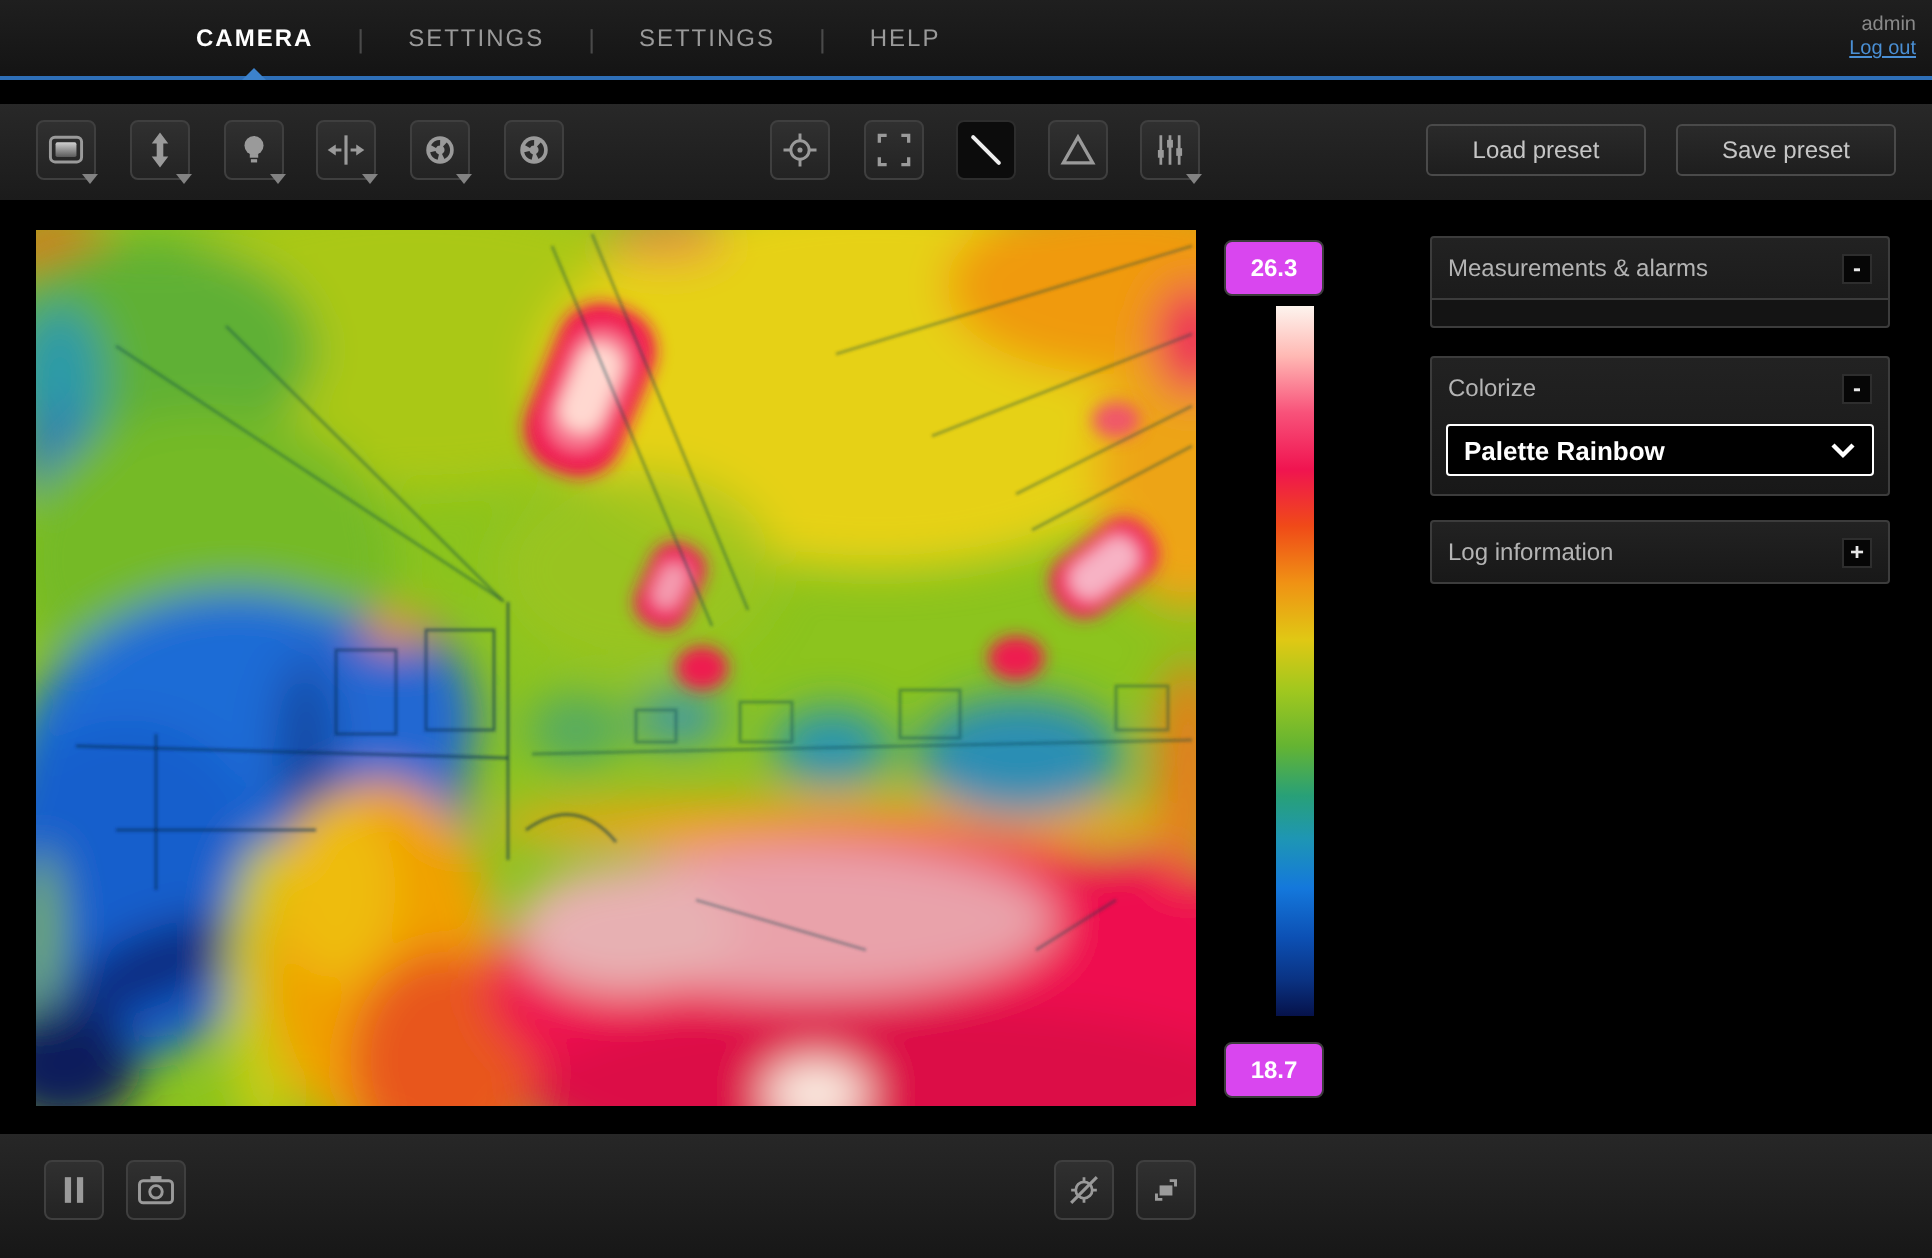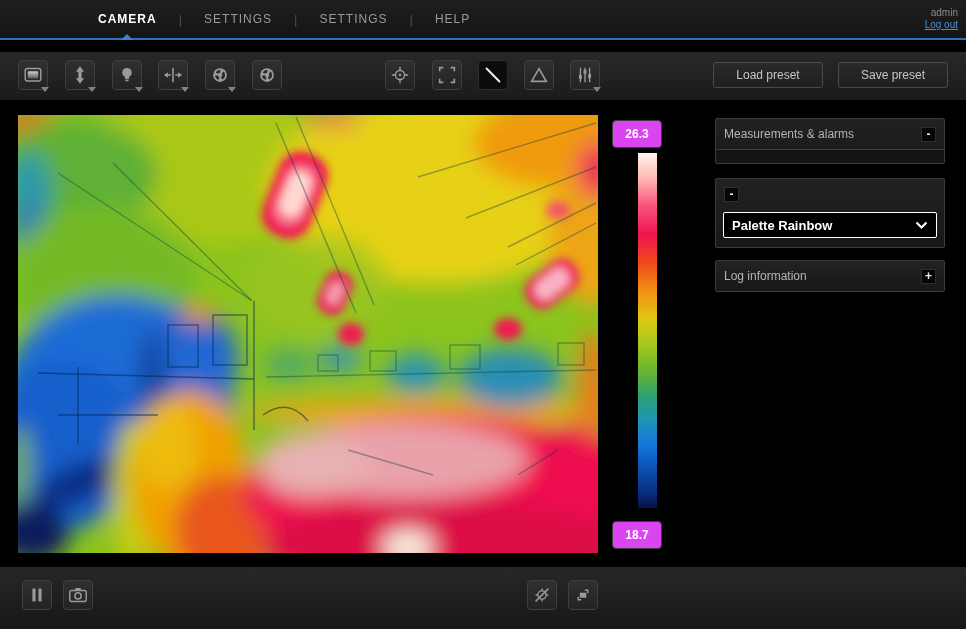--- a/index.html
+++ b/index.html
@@ -298,20 +298,21 @@
 <div class="panel" style="top:118px;">
   <div class="panel-header">
     <span class="panel-title">Measurements &amp; alarms</span>
     <span class="panel-toggle">-</span>
   </div>
   <div class="panel-empty-body"></div>
 </div>
 
 <div class="panel" style="top:178px;">
   <div class="panel-header">
+    <span class="panel-title">Colorize</span>
     <span class="panel-toggle">-</span>
   </div>
   <div class="palette-select">
     <span class="val">Palette Rainbow</span>
     <svg width="13" height="9" viewBox="0 0 13 9">
       <path d="M1.5 1.5 L6.5 6.5 L11.5 1.5" stroke="#fff" stroke-width="2.2" fill="none"></path>
     </svg>
   </div>
 </div>
 

